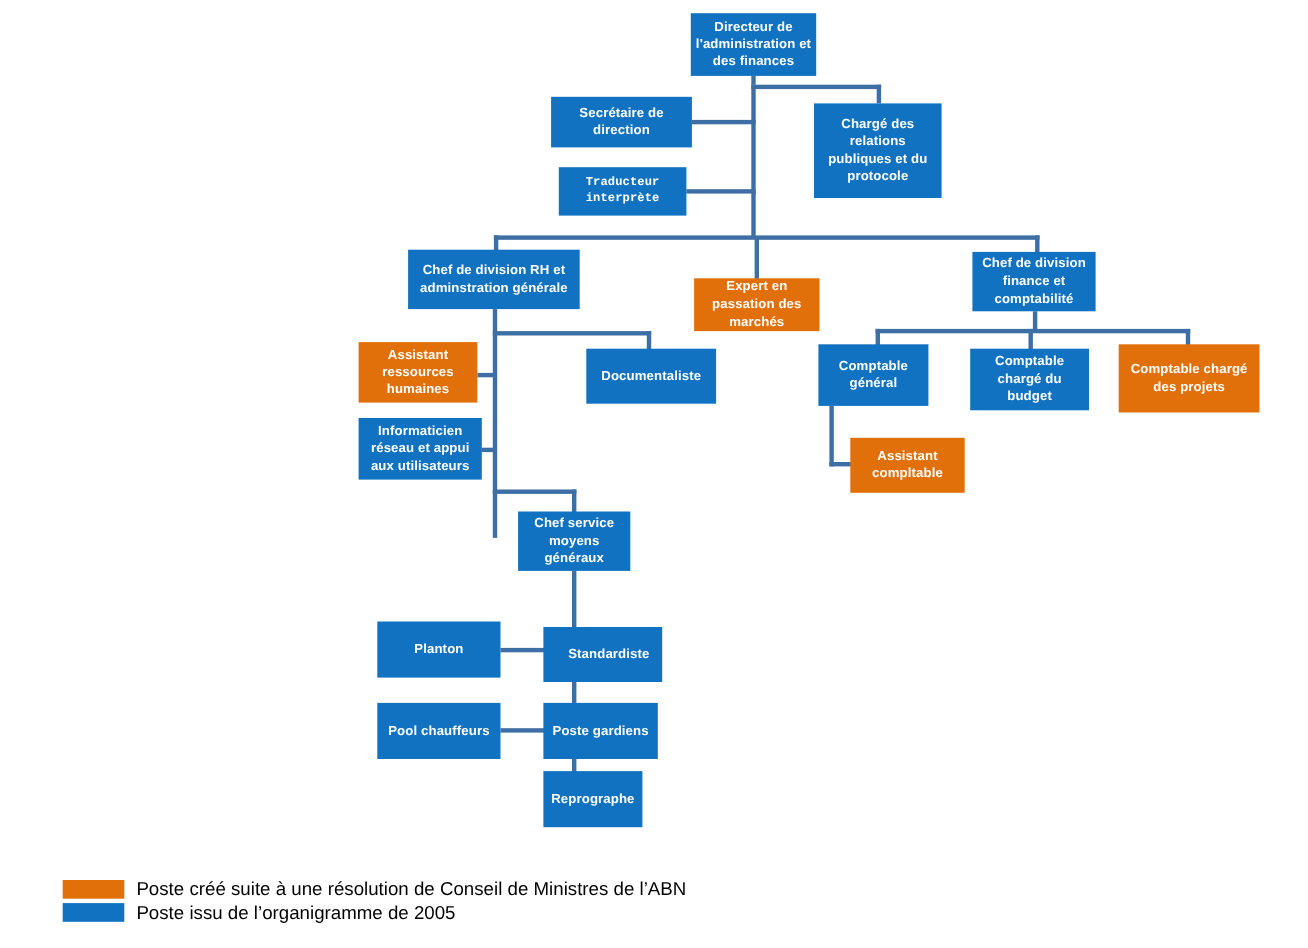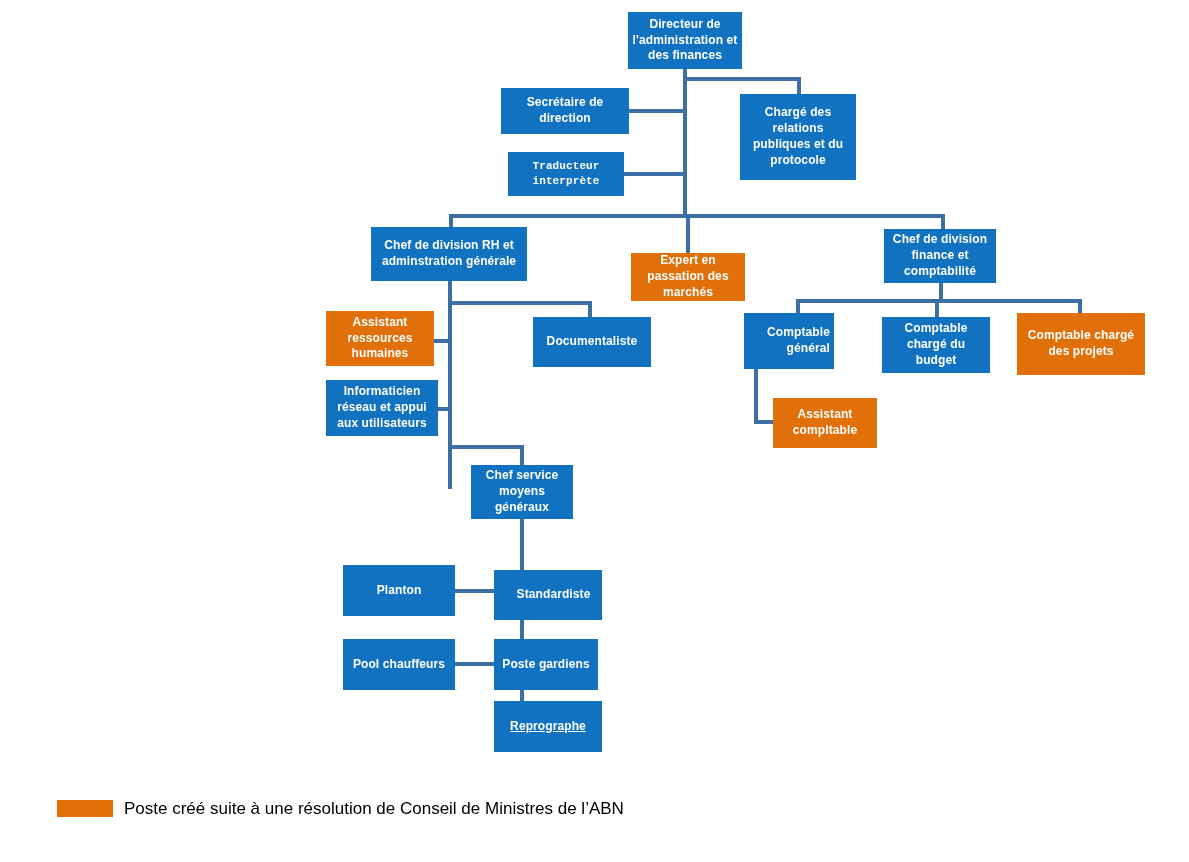--- a/index.html
+++ b/index.html
@@ -113,32 +113,36 @@
   <div id="node-layer">
       <div class="node blue" style="left: 628px; top: 12px; width: 114px; height: 57px; font-size: 12px;">Directeur de l'administration et des finances</div>
       <div class="node blue" style="left: 501px; top: 88px; width: 128px; height: 46px; font-size: 12px;">Secrétaire de direction</div>
       <div class="node blue" style="left: 740px; top: 94px; width: 116px; height: 86px; font-size: 12px;">Chargé des relations publiques et du protocole</div>
       <div class="node blue" style="left: 508px; top: 152px; width: 116px; height: 44px; font-size: 11px; font-family: Liberation Mono, monospace;">Traducteur interprète</div>
       <div class="node blue" style="left: 371px; top: 227px; width: 156px; height: 54px; font-size: 12px;">Chef de division RH et adminstration générale</div>
       <div class="node orange" style="left: 631px; top: 253px; width: 114px; height: 48px; font-size: 12px; text-align: center;">Expert en passation des marchés</div>
       <div class="node blue" style="left: 884px; top: 229px; width: 112px; height: 54px; font-size: 12px;">Chef de division finance et comptabilité</div>
       <div class="node orange" style="left: 326px; top: 311px; width: 108px; height: 55px; font-size: 12px;">Assistant ressources humaines</div>
       <div class="node blue" style="left: 533px; top: 317px; width: 118px; height: 50px; font-size: 12px;">Documentaliste</div>
-      <div class="node blue" style="left: 744px; top: 313px; width: 90px; height: 56px; font-size: 12px; text-align: right;">Comptable général</div>
+      <div class="node blue" style="left: 744px; top: 313px; width: 100px; height: 56px; font-size: 12px;">Comptable général</div>
       <div class="node blue" style="left: 882px; top: 317px; width: 108px; height: 56px; font-size: 12px;">Comptable chargé du budget</div>
       <div class="node orange" style="left: 1017px; top: 313px; width: 128px; height: 62px; font-size: 12px;">Comptable chargé des projets</div>
       <div class="node blue" style="left: 326px; top: 380px; width: 112px; height: 56px; font-size: 12px;">Informaticien réseau et appui aux utilisateurs</div>
       <div class="node orange" style="left: 773px; top: 398px; width: 104px; height: 50px; font-size: 12px;">Assistant compltable</div>
       <div class="node blue" style="left: 471px; top: 465px; width: 102px; height: 54px; font-size: 12px;">Chef service moyens généraux</div>
       <div class="node blue" style="left: 343px; top: 565px; width: 112px; height: 51px; font-size: 12px;">Planton</div>
       <div class="node blue" style="left: 494px; top: 570px; width: 108px; height: 50px; font-size: 12px; padding-left: 15px;">Standardiste</div>
       <div class="node blue" style="left: 343px; top: 639px; width: 112px; height: 51px; font-size: 12px;">Pool chauffeurs</div>
       <div class="node blue" style="left: 494px; top: 639px; width: 104px; height: 51px; font-size: 12px;">Poste gardiens</div>
-      <div class="node blue" style="left: 494px; top: 701px; width: 108px; height: 51px; font-size: 12px; text-decoration: underline;">Reprographe</div>
+      <div class="node blue" style="left: 494px; top: 701px; width: 90px; height: 51px; font-size: 12px;">Reprographe</div>
     </div>
 
   <div id="legend">
       <div class="legend-row">
         <div class="legend-swatch orange"></div>
         <div class="legend-label">Poste créé suite à une résolution de Conseil de Ministres de l’ABN</div>
       </div>
+      <div class="legend-row">
+        <div class="legend-swatch blue"></div>
+        <div class="legend-label">Poste issu de l’organigramme de 2005</div>
+      </div>
     </div>
 </div>
 
 </body></html>

